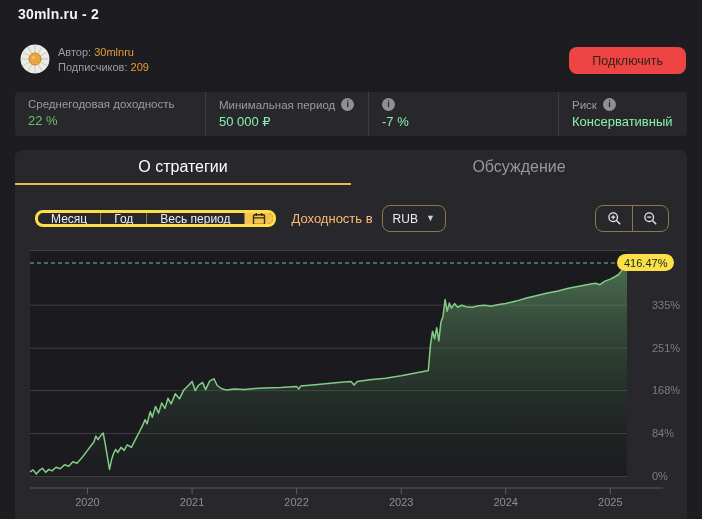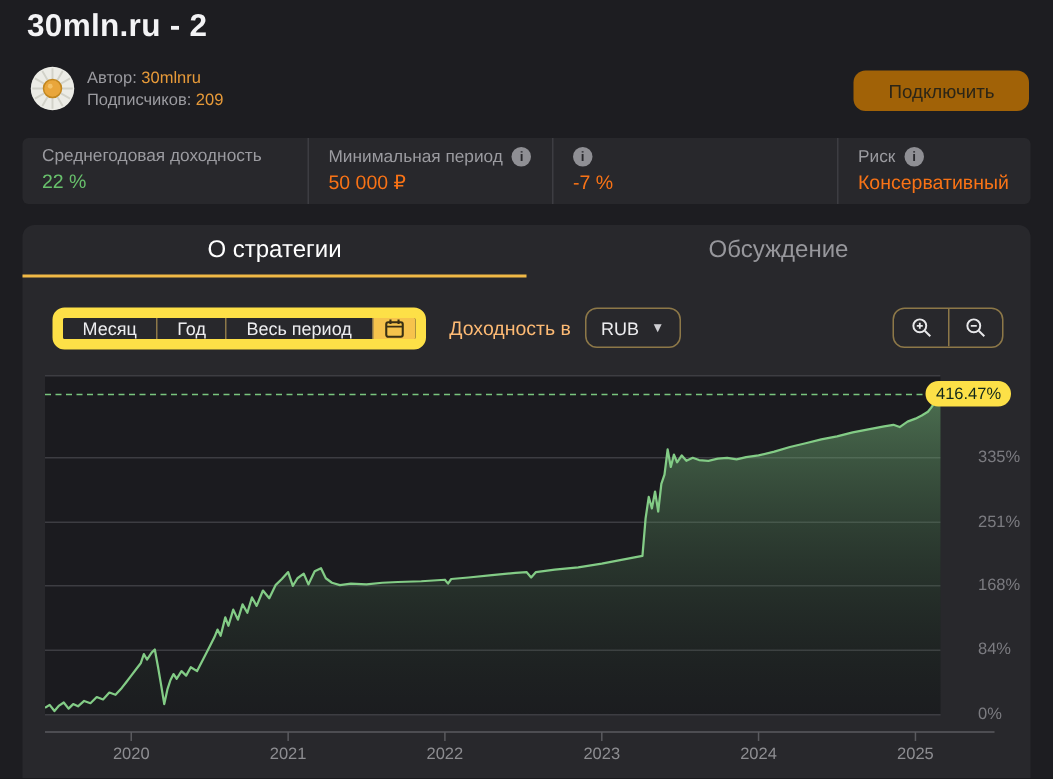--- a/index.html
+++ b/index.html
@@ -5,63 +5,63 @@
   * { margin:0; padding:0; box-sizing:border-box; }
   html,body { background:#141416; }
   body { font-family:"Liberation Sans","DejaVu Sans",sans-serif; }
   .page {
     position:relative; width:702px; height:519px; overflow:hidden;
     background:#1d1d21; color:#e9e9eb;
   }
   
   .page-title {
     position:absolute; left:18px; top:6px;
-    font-size:21px; font-weight:600; color:#f3f3f5; letter-spacing:.2px;
+    font-size:14px; font-weight:600; color:#f3f3f5; letter-spacing:.2px;
   }
   .avatar { position:absolute; left:20px; top:44px; width:30px; height:30px; border-radius:50%; overflow:hidden; }
   .author-block { position:absolute; left:58px; top:45px; font-size:11px; line-height:15px; }
   .author-row { white-space:nowrap; }
   .muted { color:#9b9ba0; }
   .orange { color:#e79a39; }
   .connect-btn {
     position:absolute; right:16px; top:47px; height:27px; padding:0 23px;
-    background:#a16207; color:#2b2517; border:none; border-radius:8px;
+    background:#ef4444; color:#2b2517; border:none; border-radius:8px;
     font-size:12.5px; font-weight:500; font-family:inherit; cursor:pointer;
   }
   
   .stats-bar {
     position:absolute; left:15px; top:92px; width:672px; height:44px;
     background:#28282c; border-radius:4px; display:flex; align-items:stretch;
   }
   .stat { padding:6px 0 0 13px; }
   .stat + .stat { border-left:1px solid #3d3d42; }
   .stat-0 { width:190px; } .stat-1 { width:163px; } .stat-2 { width:190px; } .stat-3 { flex:1; }
   .stat-label { font-size:11.5px; color:#9b9ba0; display:flex; align-items:center; gap:6px; white-space:nowrap; }
-  .stat-value { margin-top:3px; font-size:13px; color:#f97316; white-space:nowrap; }
+  .stat-value { margin-top:3px; font-size:13px; color:#86efac; white-space:nowrap; }
   .stat--green .stat-value { color:#68c06c; }
   .info-icon {
     width:13px; height:13px; border-radius:50%; background:#8f8f94; color:#28282c;
     font-size:9px; font-weight:700; display:inline-flex; align-items:center; justify-content:center;
     line-height:1;
   }
   
   .card {
     position:absolute; left:15px; top:150px; width:672px; height:369px;
     background:#28282c; border-radius:8px 8px 0 0;
   }
   .tab-bar { display:flex; height:35px; }
   .tab {
     flex:1; display:flex; align-items:center; justify-content:center;
     font-size:16px; color:#97979c; cursor:pointer; border-bottom:2px solid transparent;
   }
   .tab--active { color:#ffffff; border-bottom-color:#f1b946; }
   
   .controls { position:absolute; left:20px; right:18px; top:55px; height:27px; display:flex; align-items:center; }
   .seg-group {
-    display:inline-flex; height:28px; border:7px solid #fde047; border-radius:8px; overflow:hidden;
+    display:inline-flex; height:17px; border:3px solid #fde047; border-radius:8px; overflow:hidden;
   }
   .seg-btn {
     height:100%; padding:0 13px; background:transparent; border:none; color:#ededf0;
     font-size:12px; font-family:inherit; cursor:pointer; display:flex; align-items:center;
   }
   .seg-btn + .seg-btn { border-left:1px solid #8d7848; }
   .seg-btn--calendar { background:#f6c34c; padding:0 7px; }
   .returns-label { margin-left:16px; font-size:13px; color:#fdba74; white-space:nowrap; }
   .currency-dd {
     margin-left:9px; height:27px; padding:0 10px; display:inline-flex; align-items:center; gap:8px;

